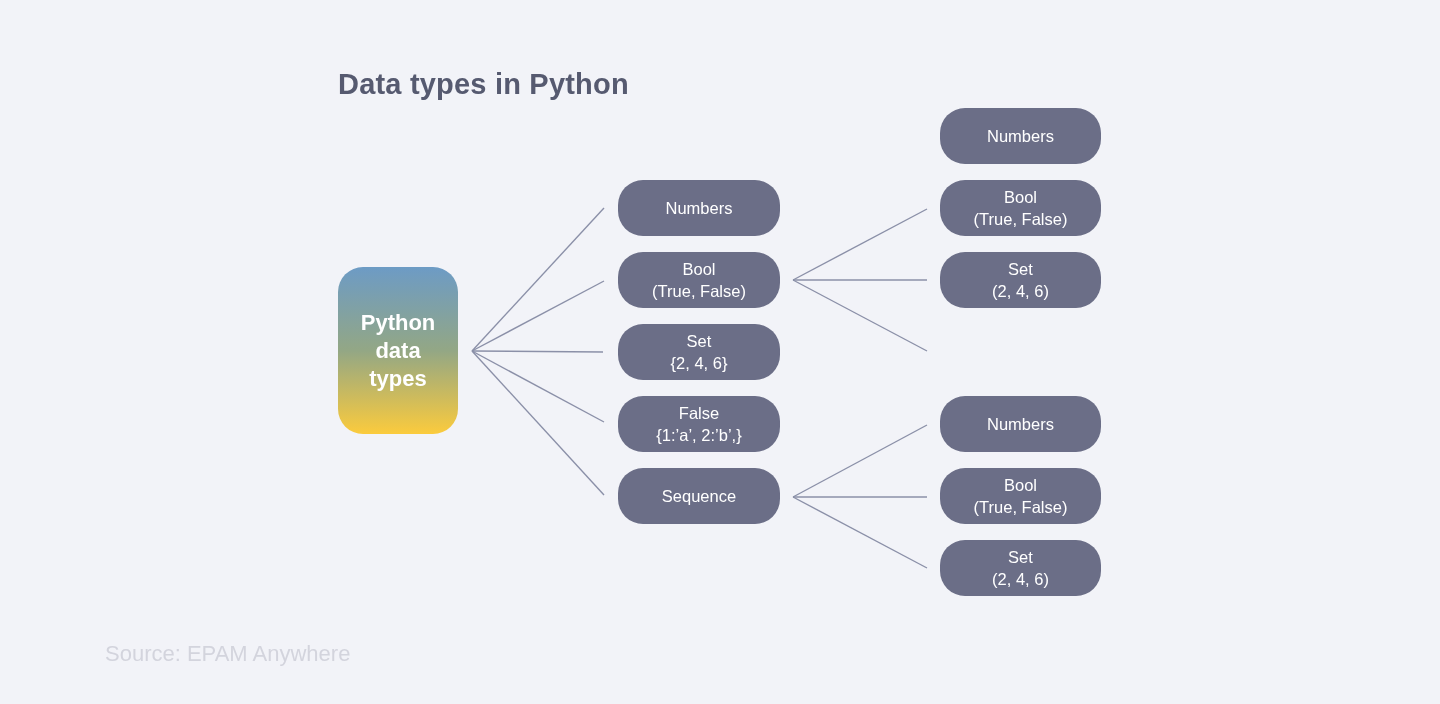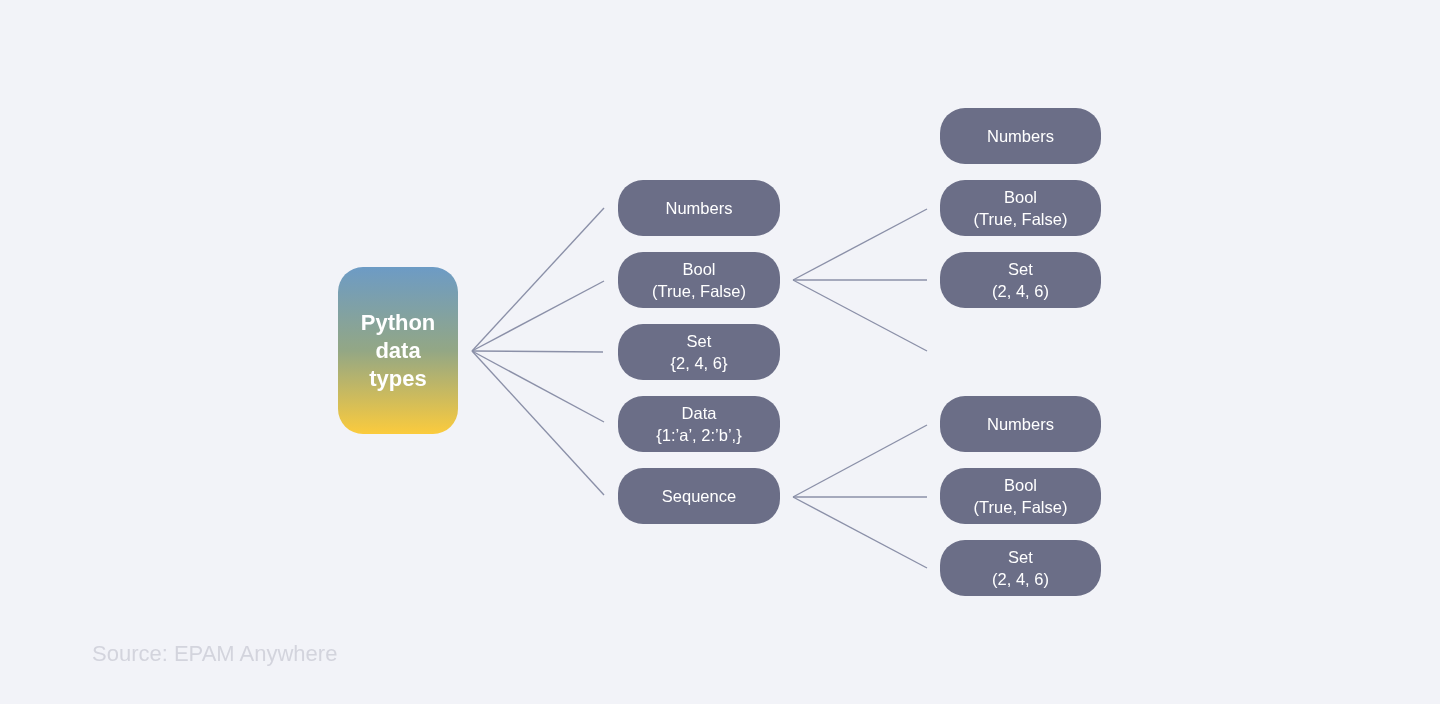--- a/index.html
+++ b/index.html
@@ -78,21 +78,21 @@
   .pos-t-numbers { top: 108px; }
   .pos-t-bool    { top: 180px; }
   .pos-t-set     { top: 252px; }
 
   .pos-b-numbers { top: 396px; }
   .pos-b-bool    { top: 468px; }
   .pos-b-set     { top: 540px; }
 
   .source {
     position: absolute;
-    left: 92px;
+    left: 105px;
     top: 641px;
     font-size: 22px;
     color: var(--source-color, #d3d4dd);
   }
 </style>
 </head>
 <body>
 
 <div class="canvas">
 
@@ -106,29 +106,30 @@
 
     <line x1="793" y1="280" x2="927" y2="209"></line>
     <line x1="793" y1="280" x2="927" y2="280"></line>
     <line x1="793" y1="280" x2="927" y2="351"></line>
 
     <line x1="793" y1="497" x2="927" y2="425"></line>
     <line x1="793" y1="497" x2="927" y2="497"></line>
     <line x1="793" y1="497" x2="927" y2="568"></line>
   </svg>
 
+  <h1 class="title">Data types in Python</h1>
 
   <div class="node root-node">Python data types</div>
 
   <div class="node branch col2 pos-l1-numbers">Numbers</div>
   <div class="node branch col2 pos-l1-bool">Bool
 (True, False)</div>
   <div class="node branch col2 pos-l1-set">Set
 {2, 4, 6}</div>
-  <div class="node branch col2 pos-l1-dict">Data
+  <div class="node branch col2 pos-l1-dict">False
 {1:’a’, 2:’b’,}</div>
   <div class="node branch col2 pos-l1-sequence">Sequence</div>
 
   <div class="node branch col3 pos-t-numbers">Numbers</div>
   <div class="node branch col3 pos-t-bool">Bool
 (True, False)</div>
   <div class="node branch col3 pos-t-set">Set
 (2, 4, 6)</div>
 
   <div class="node branch col3 pos-b-numbers">Numbers</div>

